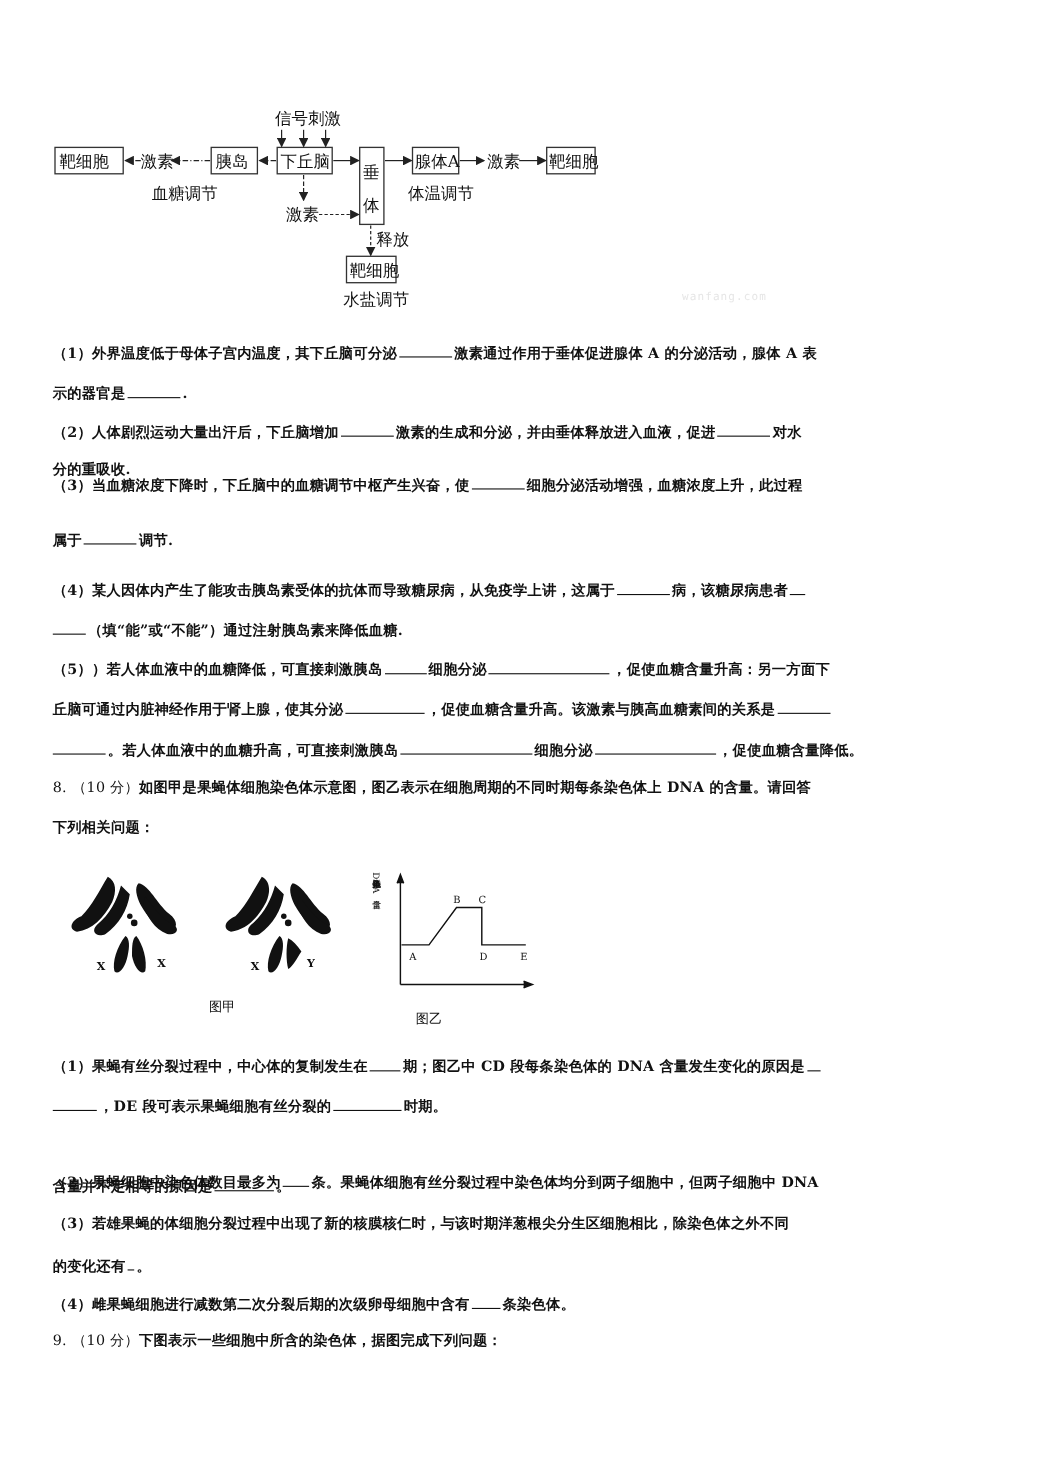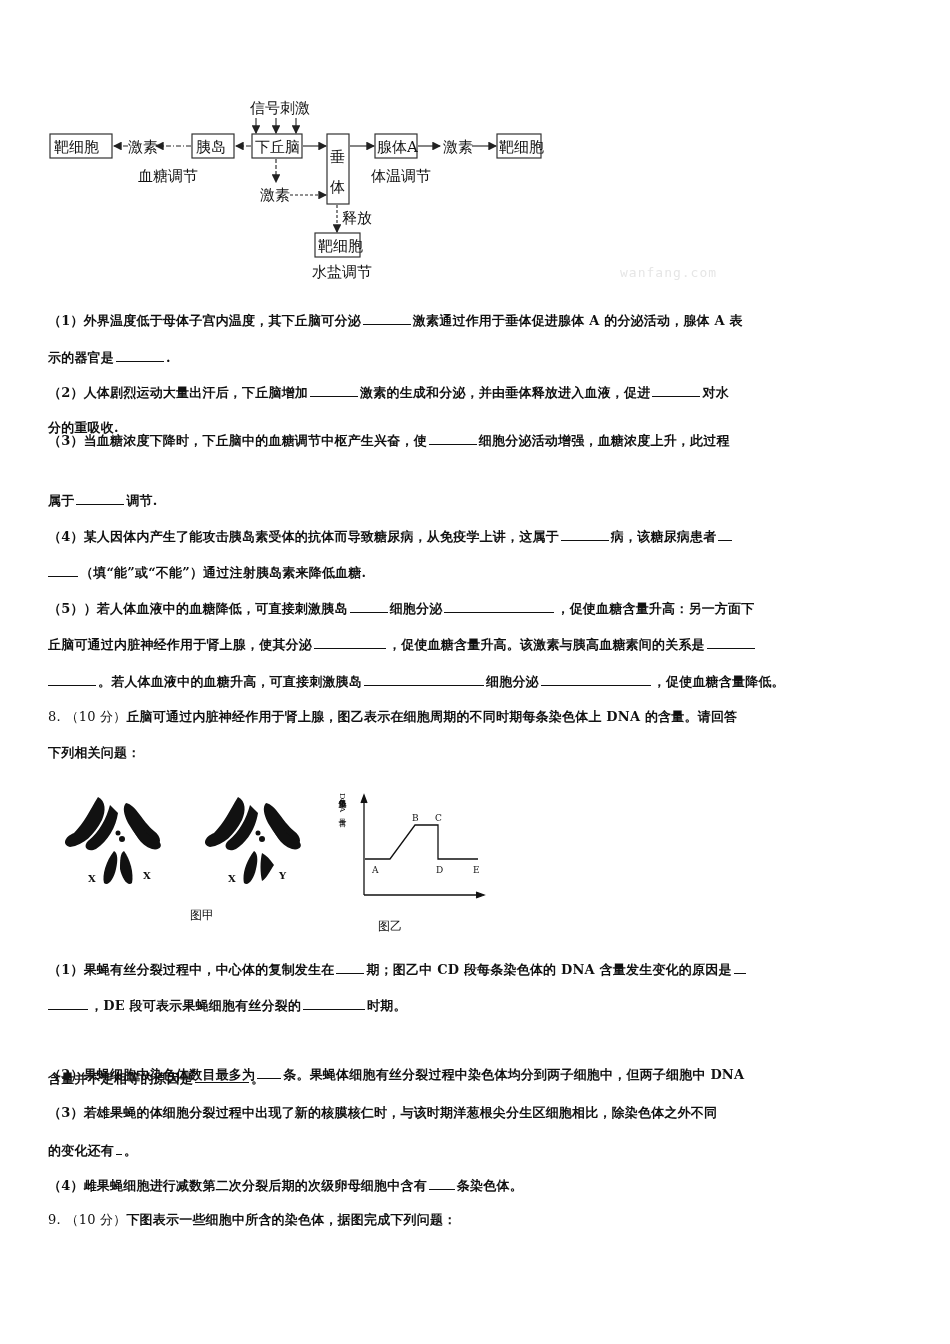--- a/index.html
+++ b/index.html
@@ -5,21 +5,21 @@
   html, body { margin:0; padding:0; background:#ffffff; }
   body { width:950px; height:1344px; position:relative; overflow:hidden;
          font-family:"DejaVu Serif", "Liberation Serif", serif; color:#111; }
   .page { position:absolute; left:0; top:0; width:950px; height:1344px; }
   .diagram { position:absolute; left:40px; top:90px; width:680px; height:200px; }
   .line { position:absolute; left:48px; width:860px; font-size:13px; line-height:20px;
           white-space:nowrap; font-weight:bold; letter-spacing:0.2px; }
   .qnum { font-weight:normal; }
   .blank { display:inline-block; border-bottom:1.2px solid #111; height:14px; vertical-align:baseline; margin:0 2px; }
   .figs { position:absolute; left:50px; top:775px; width:450px; height:170px; }
-  .watermark { position:absolute; left:620px; top:265px; font-size:13px; color:#e6e6e6;
+  .watermark { position:absolute; left:620px; top:265px; font-size:10px; color:#e6e6e6;
                font-family:"DejaVu Sans Mono", monospace; letter-spacing:1px; }
   svg text { font-family:"DejaVu Serif", "Liberation Serif", serif; }
 </style>
 </head>
 <body>
 
 <div class="page">
 
   <svg class="diagram" viewBox="0 0 680 200" xmlns="http://www.w3.org/2000/svg">
     <defs>
@@ -88,42 +88,42 @@
   </div>
   <div class="line" style="top:382px">
     <span>（2）人体剧烈运动大量出汗后，下丘脑增加</span><span class="blank" style="width:48px"></span><span>激素的生成和分泌，并由垂体释放进入血液，促进</span><span class="blank" style="width:48px"></span><span>对水</span>
   </div>
   <div class="line" style="top:418px">
     <span>分的重吸收.</span>
   </div>
   <div class="line" style="top:430px">
     <span>（3）当血糖浓度下降时，下丘脑中的血糖调节中枢产生兴奋，使</span><span class="blank" style="width:48px"></span><span>细胞分泌活动增强，血糖浓度上升，此过程</span>
   </div>
-  <div class="line" style="top:490px">
+  <div class="line" style="top:480px">
     <span>属于</span><span class="blank" style="width:48px"></span><span>调节.</span>
   </div>
   <div class="line" style="top:526px">
     <span>（4）某人因体内产生了能攻击胰岛素受体的抗体而导致糖尿病，从免疫学上讲，这属于</span><span class="blank" style="width:48px"></span><span>病，该糖尿病患者</span><span class="blank" style="width:14px"></span>
   </div>
   <div class="line" style="top:562px">
     <span class="blank" style="width:30px;margin-left:0"></span><span>（填“能”或“不能”）通过注射胰岛素来降低血糖.</span>
   </div>
   <div class="line" style="top:598px">
     <span>（5））若人体血液中的血糖降低，可直接刺激胰岛</span><span class="blank" style="width:38px"></span><span>细胞分泌</span><span class="blank" style="width:110px"></span><span>，促使血糖含量升高：另一方面下</span>
   </div>
   <div class="line" style="top:671px">
     <span class="blank" style="width:48px;margin-left:0"></span><span>。若人体血液中的血糖升高，可直接刺激胰岛</span><span class="blank" style="width:120px"></span><span>细胞分泌</span><span class="blank" style="width:110px"></span><span>，促使血糖含量降低。</span>
   </div>
   <div class="line" style="top:634px">
     <span>丘脑可通过内脏神经作用于肾上腺，使其分泌</span><span class="blank" style="width:72px"></span><span>，促使血糖含量升高。该激素与胰高血糖素间的关系是</span><span class="blank" style="width:48px"></span>
   </div>
 
   <div class="line" style="top:707px">
     <span class="qnum">8.</span>
-    <span class="qnum">（10 分）</span><span>丘脑可通过内脏神经作用于肾上腺，图乙表示在细胞周期的不同时期每条染色体上 DNA 的含量。请回答</span>
+    <span class="qnum">（10 分）</span><span>如图甲是果蝇体细胞染色体示意图，图乙表示在细胞周期的不同时期每条染色体上 DNA 的含量。请回答</span>
   </div>
   <div class="line" style="top:743px">
     <span>下列相关问题：</span>
   </div>
 
   <svg class="figs" viewBox="0 0 450 170" xmlns="http://www.w3.org/2000/svg">
 
     <g fill="#111">
       <path d="M48 22 C40 35 34 48 24 58 C14 62 12 70 20 72 C34 70 44 60 52 45 C56 36 56 26 48 22 Z"></path>
       <path d="M60 30 C56 44 50 56 38 66 C32 72 38 78 46 74 C58 66 66 52 68 38 Z"></path>

